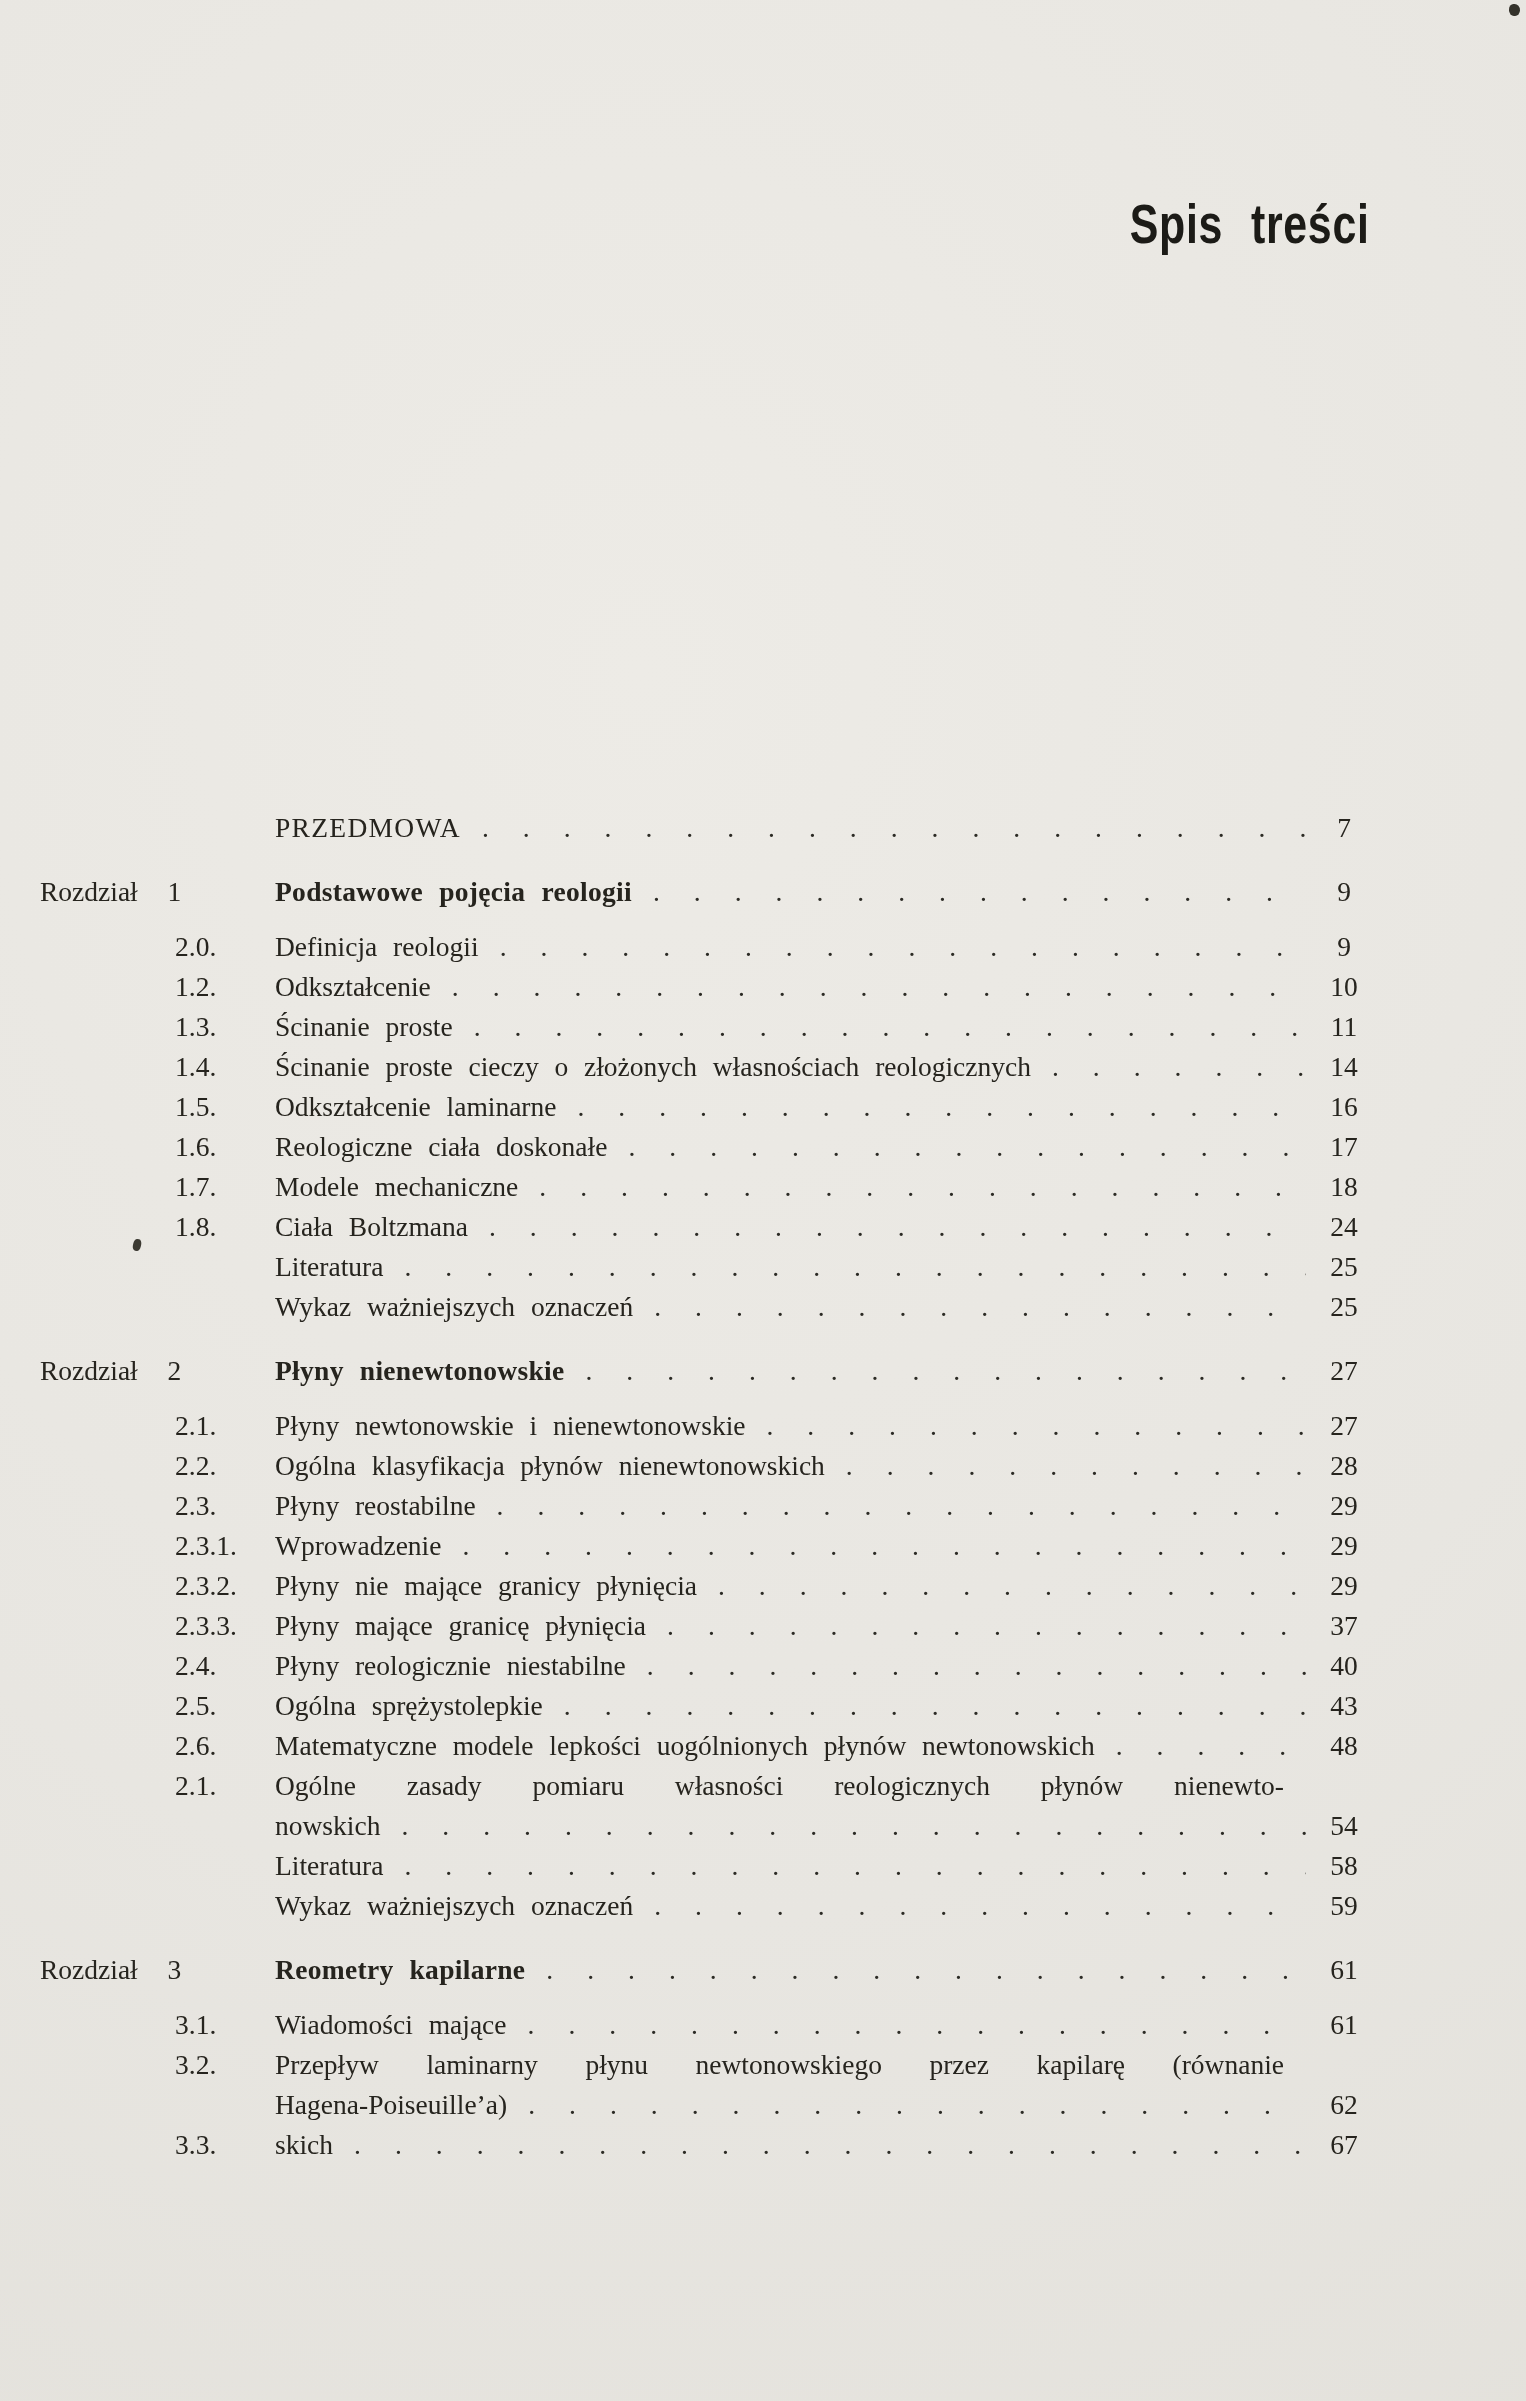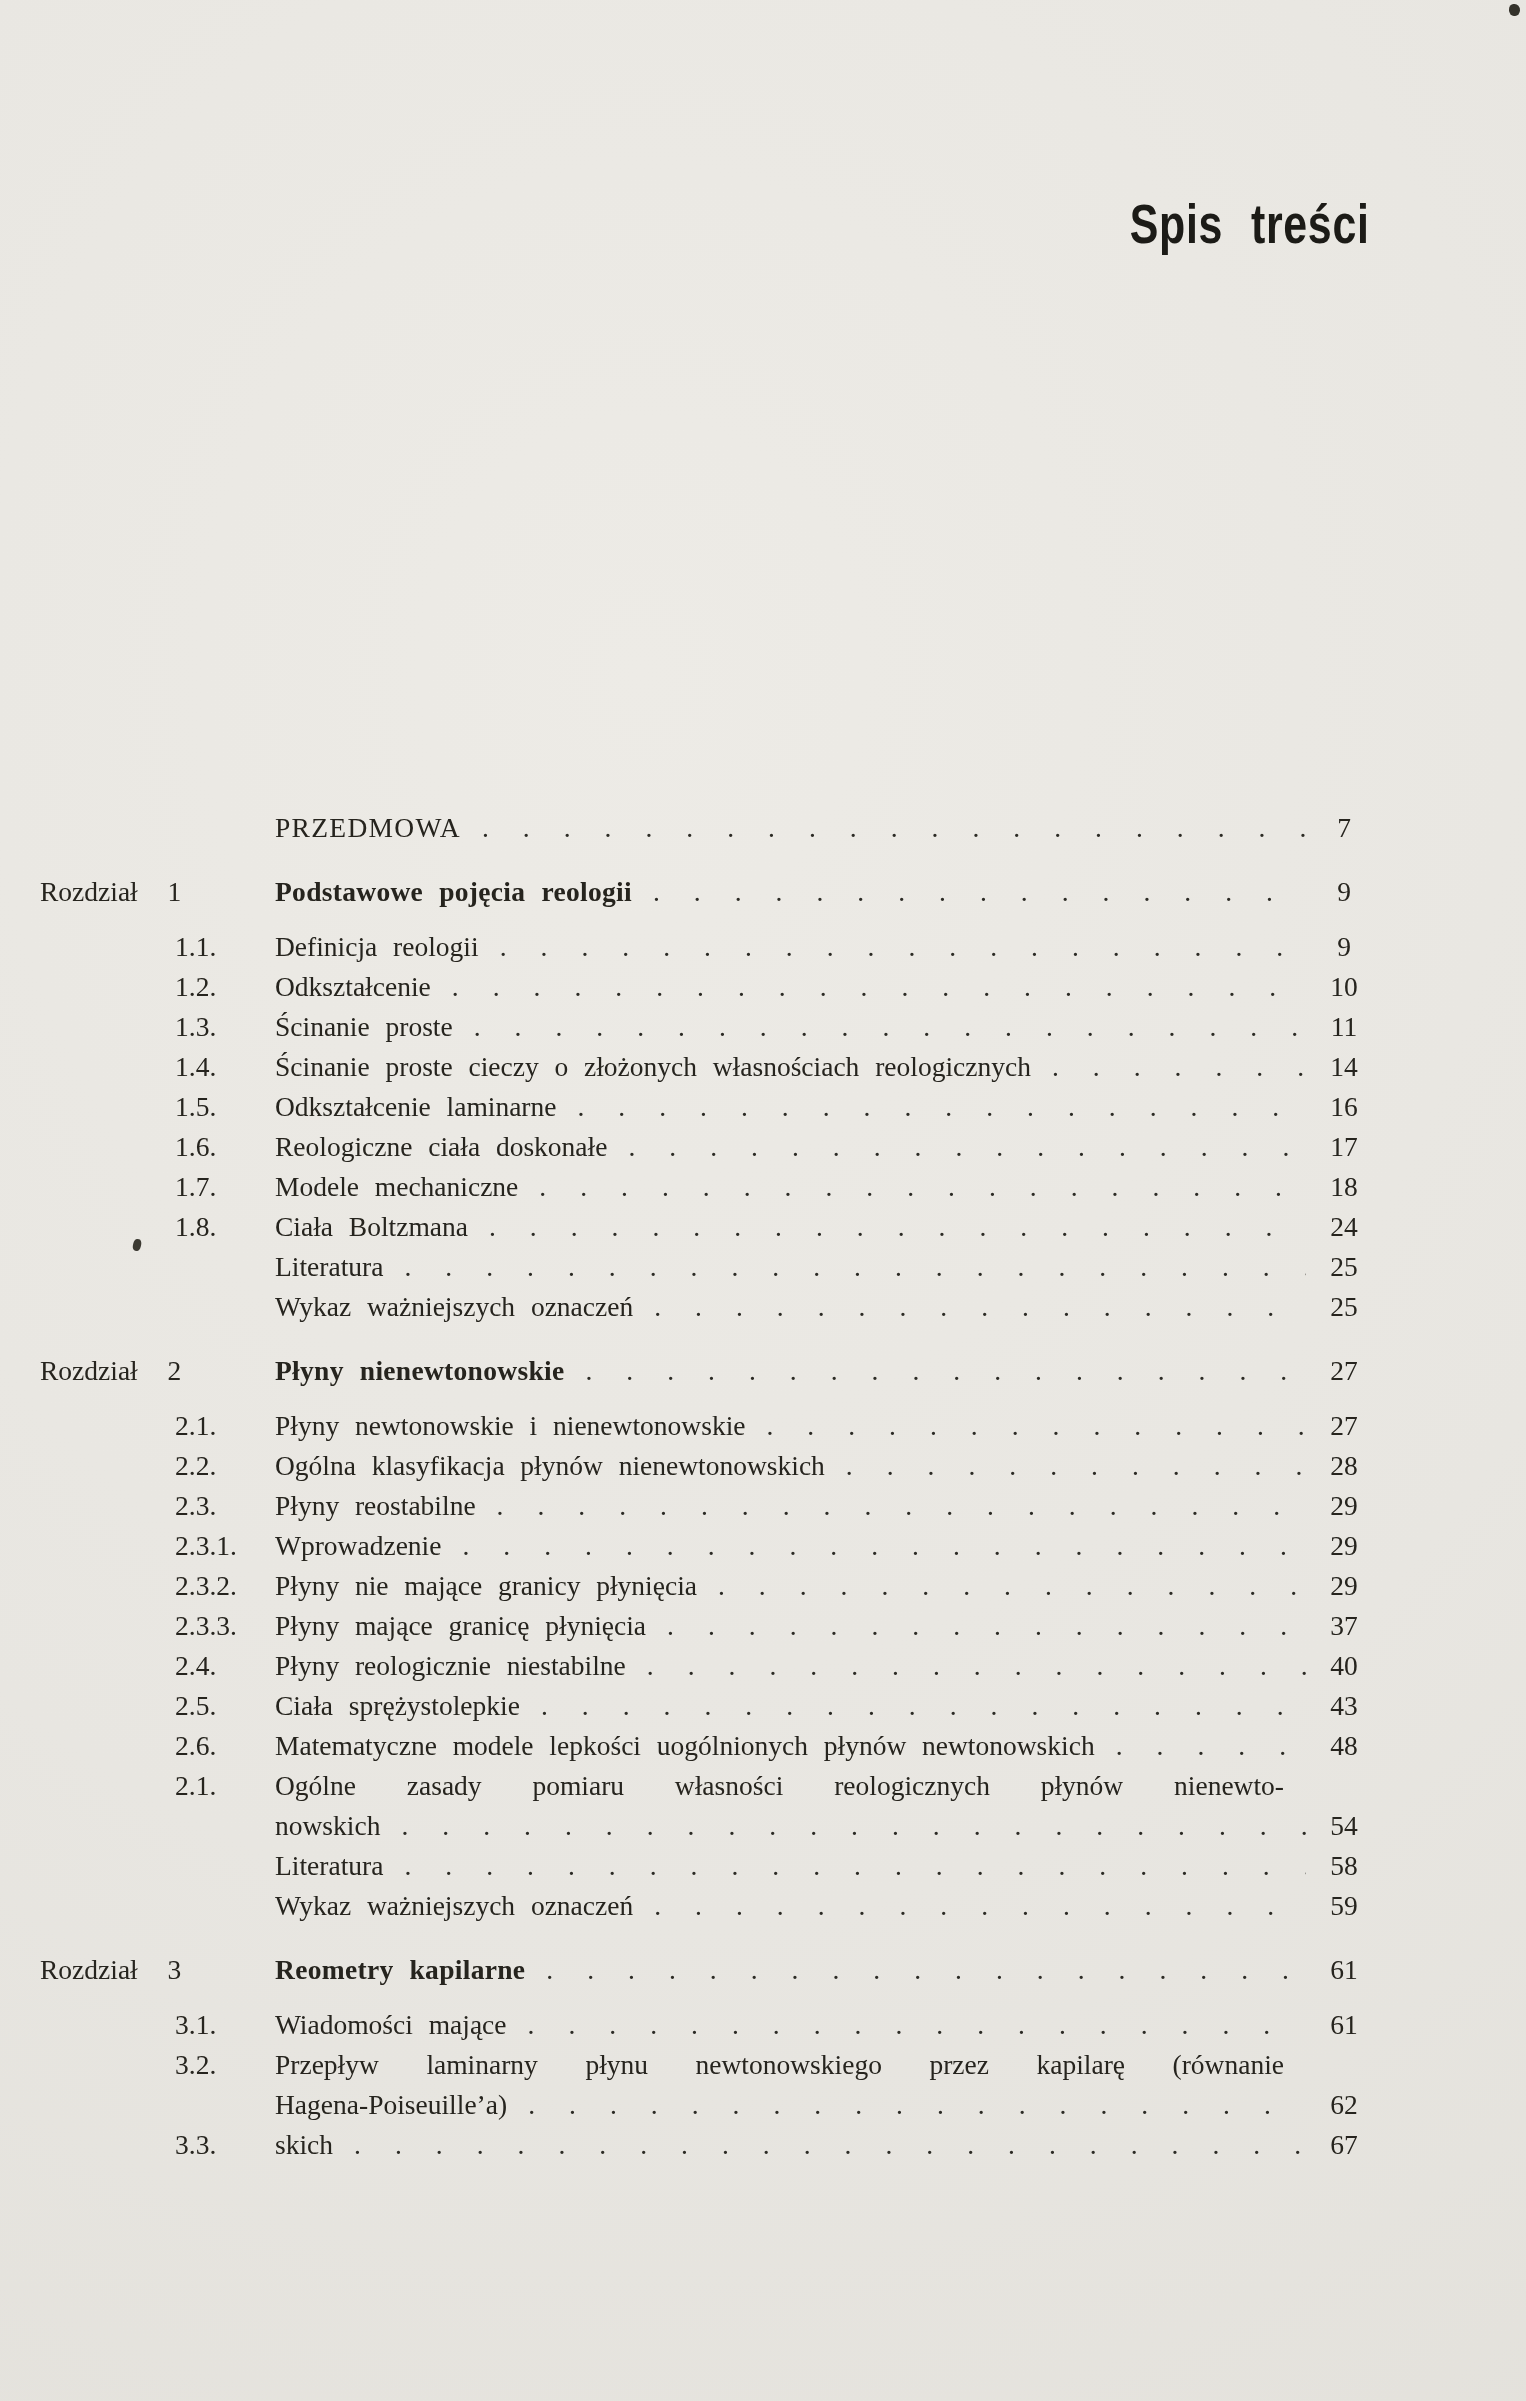--- a/index.html
+++ b/index.html
@@ -73,21 +73,21 @@
       <div class="content">
         <div class="line">
           <span class="text boldt">Podstawowe pojęcia reologii</span>
           <span class="dots">........................................</span>
           <span class="page">9</span>
         </div>
       </div>
     </div>
     <div class="row item">
       <div class="lead">
-        <span class="num">1.1.</span>
+        <span class="num">2.0.</span>
       </div>
       <div class="content">
         <div class="line">
           <span class="text">Definicja reologii</span>
           <span class="dots">........................................</span>
           <span class="page">9</span>
         </div>
       </div>
     </div>
     <div class="row item">
@@ -289,21 +289,21 @@
           <span class="page">40</span>
         </div>
       </div>
     </div>
     <div class="row item">
       <div class="lead">
         <span class="num">2.5.</span>
       </div>
       <div class="content">
         <div class="line">
-          <span class="text">Ciała sprężystolepkie</span>
+          <span class="text">Ogólna sprężystolepkie</span>
           <span class="dots">........................................</span>
           <span class="page">43</span>
         </div>
       </div>
     </div>
     <div class="row item">
       <div class="lead">
         <span class="num">2.6.</span>
       </div>
       <div class="content">

